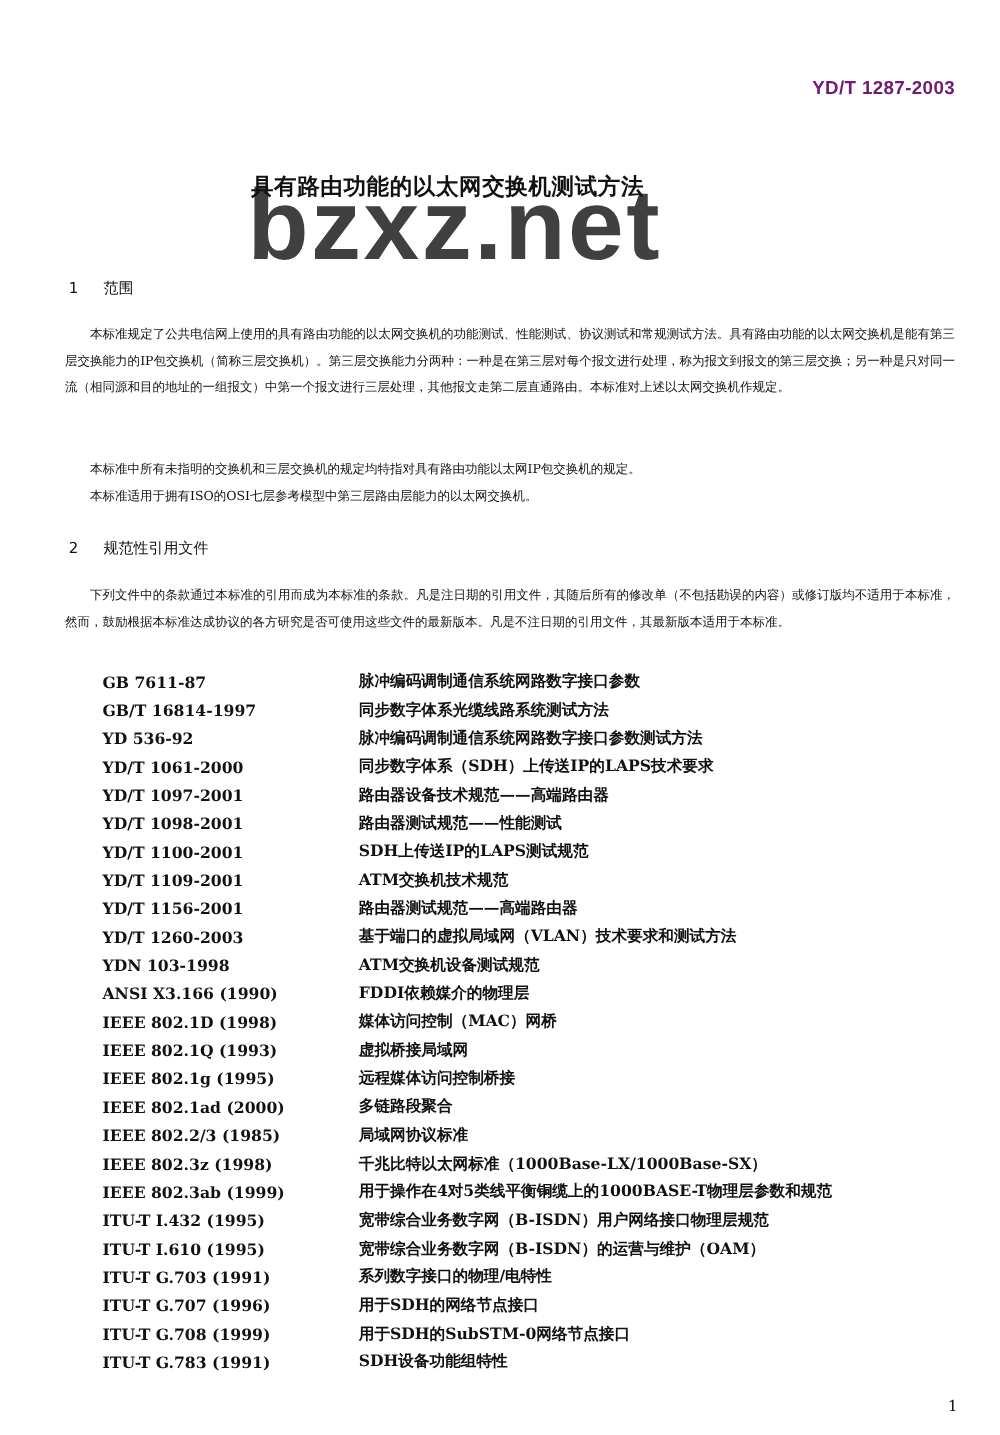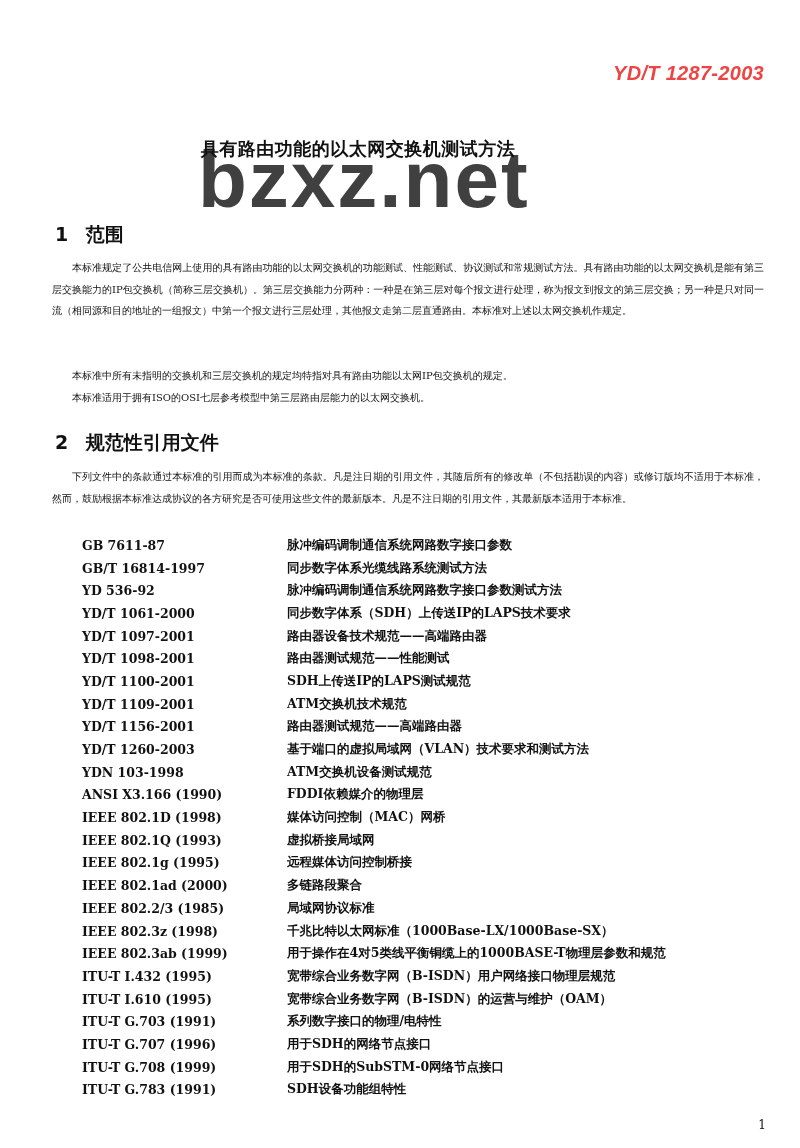--- a/index.html
+++ b/index.html
@@ -4,36 +4,36 @@
   <style>
     html, body { margin: 0; padding: 0; background: #ffffff; }
     body {
       width: 800px; height: 1148px; position: relative; overflow: hidden;
       font-family: "DejaVu Serif", "Liberation Serif", serif;
       color: #111;
     }
     .std-code {
       position: absolute; top: 62px; right: 36px;
       font-family: "Liberation Sans", "DejaVu Sans", sans-serif;
-      font-size: 20px; font-weight: bold; letter-spacing: 0.3px; color: #ef4444; font-style: italic;
+      font-size: 15px; font-weight: bold; letter-spacing: 0.3px; color: #701a75;
     }
     .watermark {
       position: absolute; top: 140px; left: 198px;
       font-family: "Liberation Sans", "DejaVu Sans", sans-serif;
       font-size: 80px; font-weight: bold; color: #404040;
       letter-spacing: 2px; z-index: 0; line-height: 1;
     }
     .title {
       position: absolute; top: 137px; left: 0; width: 676px; text-align: center;
       font-family: "DejaVu Sans", sans-serif; font-size: 18px; font-weight: bold;
       z-index: 1; letter-spacing: 0.5px; padding-left: 20px;
     }
     .heading {
       position: absolute; left: 55px;
-      font-family: "DejaVu Sans", sans-serif; font-size: 19px; font-weight: bold;
+      font-family: "DejaVu Sans", sans-serif; font-size: 12px; font-weight: normal;
     }
     .heading .num { display: inline-block; width: 24px; }
     .para {
       position: absolute; left: 52px; width: 712px;
       font-size: 10px; line-height: 21.5px; text-align: justify;
       text-indent: 2em;
     }
     .refs {
       position: absolute; left: 82px; top: 534px; width: 700px;
       font-size: 12.5px;

